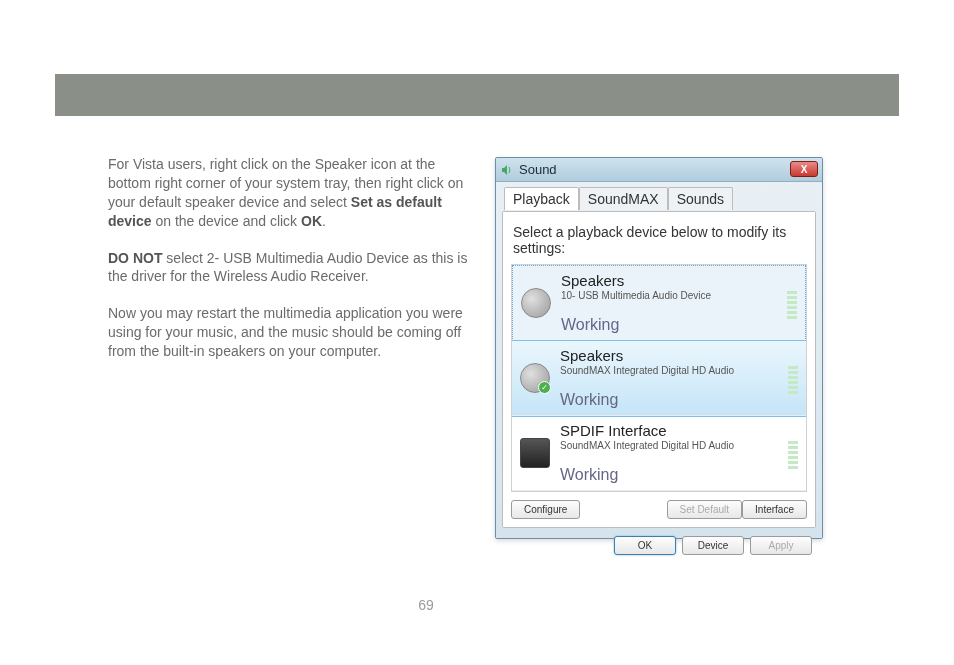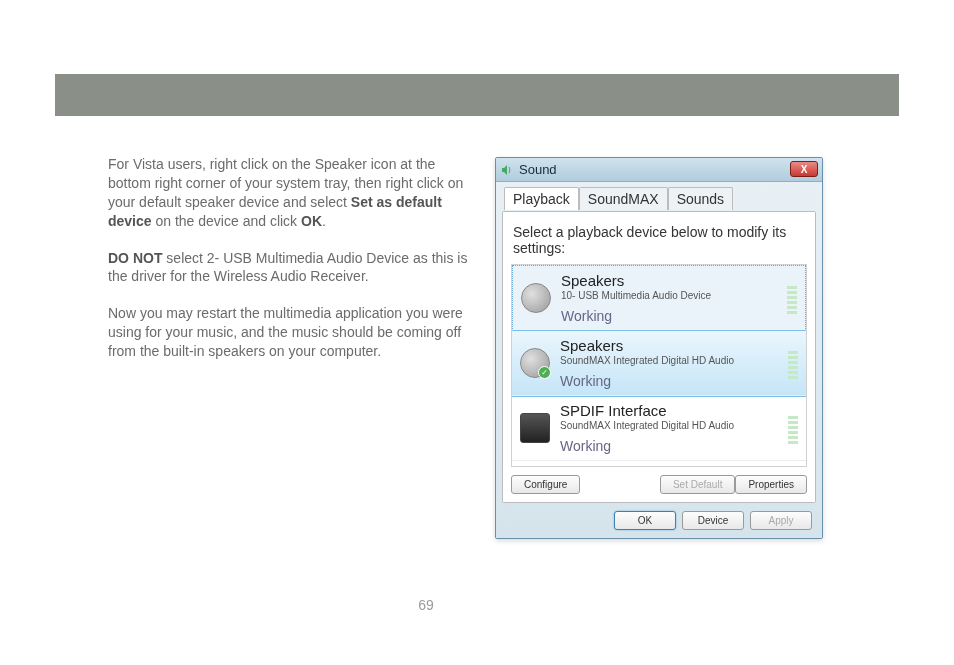--- a/index.html
+++ b/index.html
@@ -170,21 +170,21 @@
       width: 13px; height: 13px;
       background: #4caf50;
       border-radius: 50%;
       border: 1px solid #fff;
       display: flex; align-items: center; justify-content: center;
       color: #fff; font-size: 8px;
     }
     .dev-text { flex: 1; }
     .dev-name { font-size: 15px; color: #222; }
     .dev-desc { font-size: 10px; color: #555; margin-top: 1px; }
-    .dev-status { font-size: 14px; color: #668; margin-top: 7px; }
+    .dev-status { font-size: 16px; color: #668; margin-top: 15px; }
     .level-bars {
       width: 10px; height: 32px;
       display: flex; flex-direction: column-reverse;
       gap: 2px;
       margin-left: 6px;
     }
     .level-bars .bar {
       height: 3px; background: #c5e8c5;
     }
     .button-row {
@@ -304,21 +304,21 @@
                 <div class="bar"></div>
                 <div class="bar"></div>
                 <div class="bar"></div>
             </div>
           </div>
         </div>
         <div class="button-row">
           <button class="btn">Configure</button>
           <div class="right-group">
             <button class="btn disabled">Set Default</button>
-            <button class="btn">Properties</button>
+            <button class="btn">Interface</button>
           </div>
         </div>
       </div>
     </div>
     <div class="dlg-footer">
       <button class="btn primary">OK</button>
       <button class="btn">Device</button>
       <button class="btn disabled">Apply</button>
     </div>
   </div>

